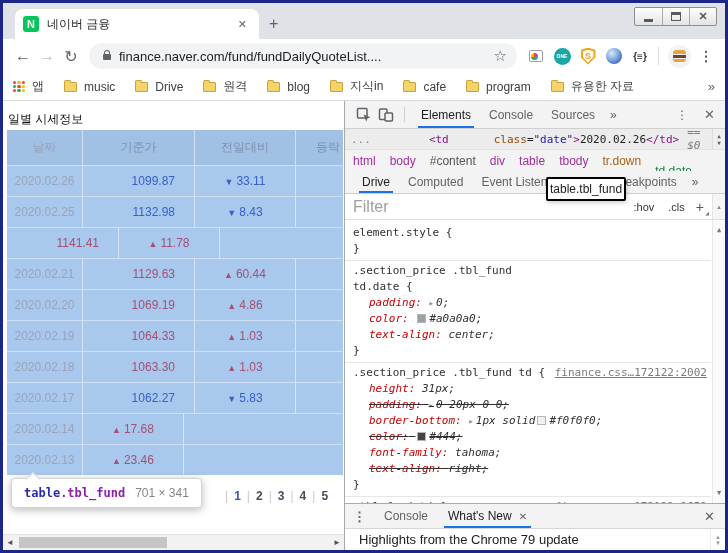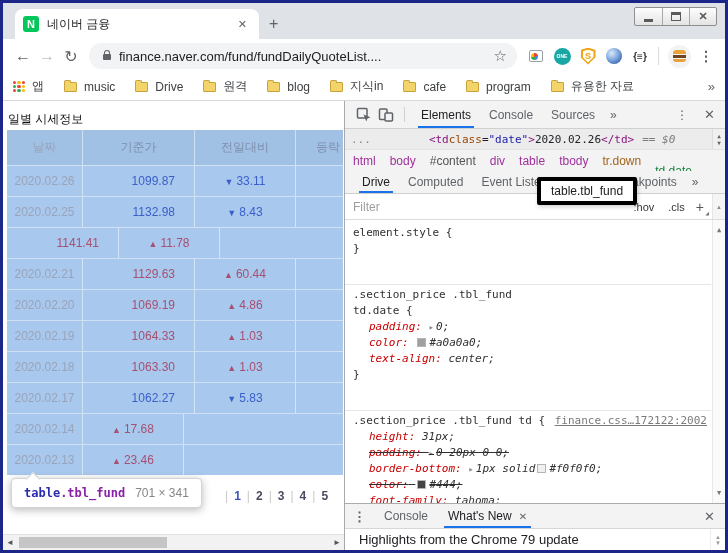--- a/index.html
+++ b/index.html
@@ -124,52 +124,52 @@
   .dt-tab { font-size:12px; color:#5f6368; padding:0 9px; display:flex; align-items:center; position:relative; flex:none; }
   .dt-tab.active { color:#202124; }
   .dt-tab.active:after { content:''; position:absolute; left:6px; right:6px; bottom:0; height:2px; background:#1a73e8; }
   .dt-more { font-size:12px; color:#5f6368; padding:0 6px; display:flex; align-items:center; }
   .dt-right { margin-left:auto; display:flex; align-items:center; }
   .dt-x { font-size:13px; color:#5f6368; padding:0 10px; }
 
   .dt-domrow { height:20px; background:#ececec; display:flex; align-items:center; font-family:"DejaVu Sans Mono", monospace;
                font-size:11px; flex:none; }
   .dom-ellipsis { color:#888; margin:0 58px 0 6px; }
-  .tk-tag { color:#881280; } .tk-attr { color:#994500; } .tk-val { color:#1a1aa6; } .tk-txt { color:#202124; }
+  .tk-tag { color:#881280; } .tk-attr { color:#994500;margin-left:45px; } .tk-val { color:#1a1aa6; } .tk-txt { color:#202124; }
   .tk-eq { color:#7c7c7c; font-style:italic; margin-left:8px; }
   .mini-scroll { margin-left:auto; width:13px; height:100%; background:#f0f0f0; border-left:1px solid #ddd;
                  display:flex; flex-direction:column; align-items:center; justify-content:center; font-size:6px;
                  color:#666; line-height:7px; flex:none; }
 
   .dt-breadcrumb { height:22px; background:#f3f3f3; border-top:1px solid #e2e2e2; display:flex; align-items:center;
                    padding-left:8px; font-size:12px; gap:14px; flex:none; white-space:nowrap; overflow:hidden; }
   .cr-tag { color:#a0309c; } .cr-id { color:#555; } .cr-warn { color:#a1641c; } .cr-sel { color:#15803d;margin-top:21px; }
 
   .dt-secttabs { height:23px; background:#f3f3f3; border-bottom:1px solid #cfcfcf; display:flex; align-items:stretch;
                  padding-left:8px; flex:none; white-space:nowrap; overflow:hidden; }
   .sec-tab { font-size:12px; color:#5f6368; display:flex; align-items:center; padding:0 9px; position:relative; flex:none; }
   .sec-tab.active { color:#202124; }
   .sec-tab.active:after { content:''; position:absolute; left:6px; right:6px; bottom:0; height:2px; background:#1a73e8; }
 
-  .crumb-tooltip { position:absolute; left:192px; top:76px; background:#fff; border:4px solid #000000; border-radius:2px;
-                   box-shadow:1px 2px 4px rgba(0,0,0,0.18); font-size:12px; color:#202124; padding:3px 10px; z-index:6; }
+  .crumb-tooltip { position:absolute; left:201px; top:76px; background:#fff; border:2px solid #000000; border-radius:2px;
+                   box-shadow:1px 2px 4px rgba(0,0,0,0.18); font-size:12px; color:#202124; padding:3px 2px; z-index:6; }
 
   .dt-filter { height:26px; border-bottom:1px solid #dcdcdc; display:flex; align-items:center; padding:0 0 0 8px; flex:none; }
-  .filter-input { border:none; outline:none; flex:1; font-size:12px; color:#202124; min-width:0; font-family:"Liberation Sans",sans-serif; }
+  .filter-input { border:none; outline:none; flex:1; font-size:16px; color:#202124; min-width:0; font-family:"Liberation Sans",sans-serif; }
   .filter-input::placeholder { color:#9e9e9e; }
   .hovcls { font-size:11px; color:#333; margin:0 7px; flex:none; }
   .plus-btn { font-size:14px; color:#555; margin:0 8px 0 4px; position:relative; flex:none; }
   .plus-btn:after { content:'◢'; position:absolute; right:-5px; bottom:-1px; font-size:5px; color:#777; }
   .filter-sb { width:13px; height:100%; background:#f5f5f5; border-left:1px solid #e5e5e5; display:flex;
                align-items:center; justify-content:center; font-size:6px; color:#888; flex:none; }
 
   .dt-styles { flex:1; overflow:hidden; position:relative; font-family:"DejaVu Sans Mono", monospace; font-size:11px;
                line-height:16px; color:#303030; padding:3px 14px 0 0; }
   .rule { padding:2px 0 3px 0; }
-  .rule + .rule { border-top:1px solid #e6e6e6;margin-top:24px; }
+  .rule + .rule { border-top:1px solid #e6e6e6; }
   .line { padding-left:8px; white-space:nowrap; }
   .prop { padding-left:24px; white-space:nowrap;font-style:italic; }
   .sel-line { display:flex; }
   .css-link { margin-left:auto; color:#7a7a7a; text-decoration:underline; padding-right:4px; }
   .pname { color:#c80000; }
   .struck { text-decoration:line-through; }
   .swatch { display:inline-block; width:9px; height:9px; border:1px solid #b5b5b5; margin:0 3px -1px 2px; }
   .xarr { color:#888; font-size:9px; margin-right:2px; }
   .styles-sb { position:absolute; right:0; top:0; bottom:0; width:13px; background:#fafafa; border-left:1px solid #e8e8e8;
                display:flex; flex-direction:column; justify-content:space-between; align-items:center; padding:2px 0;

